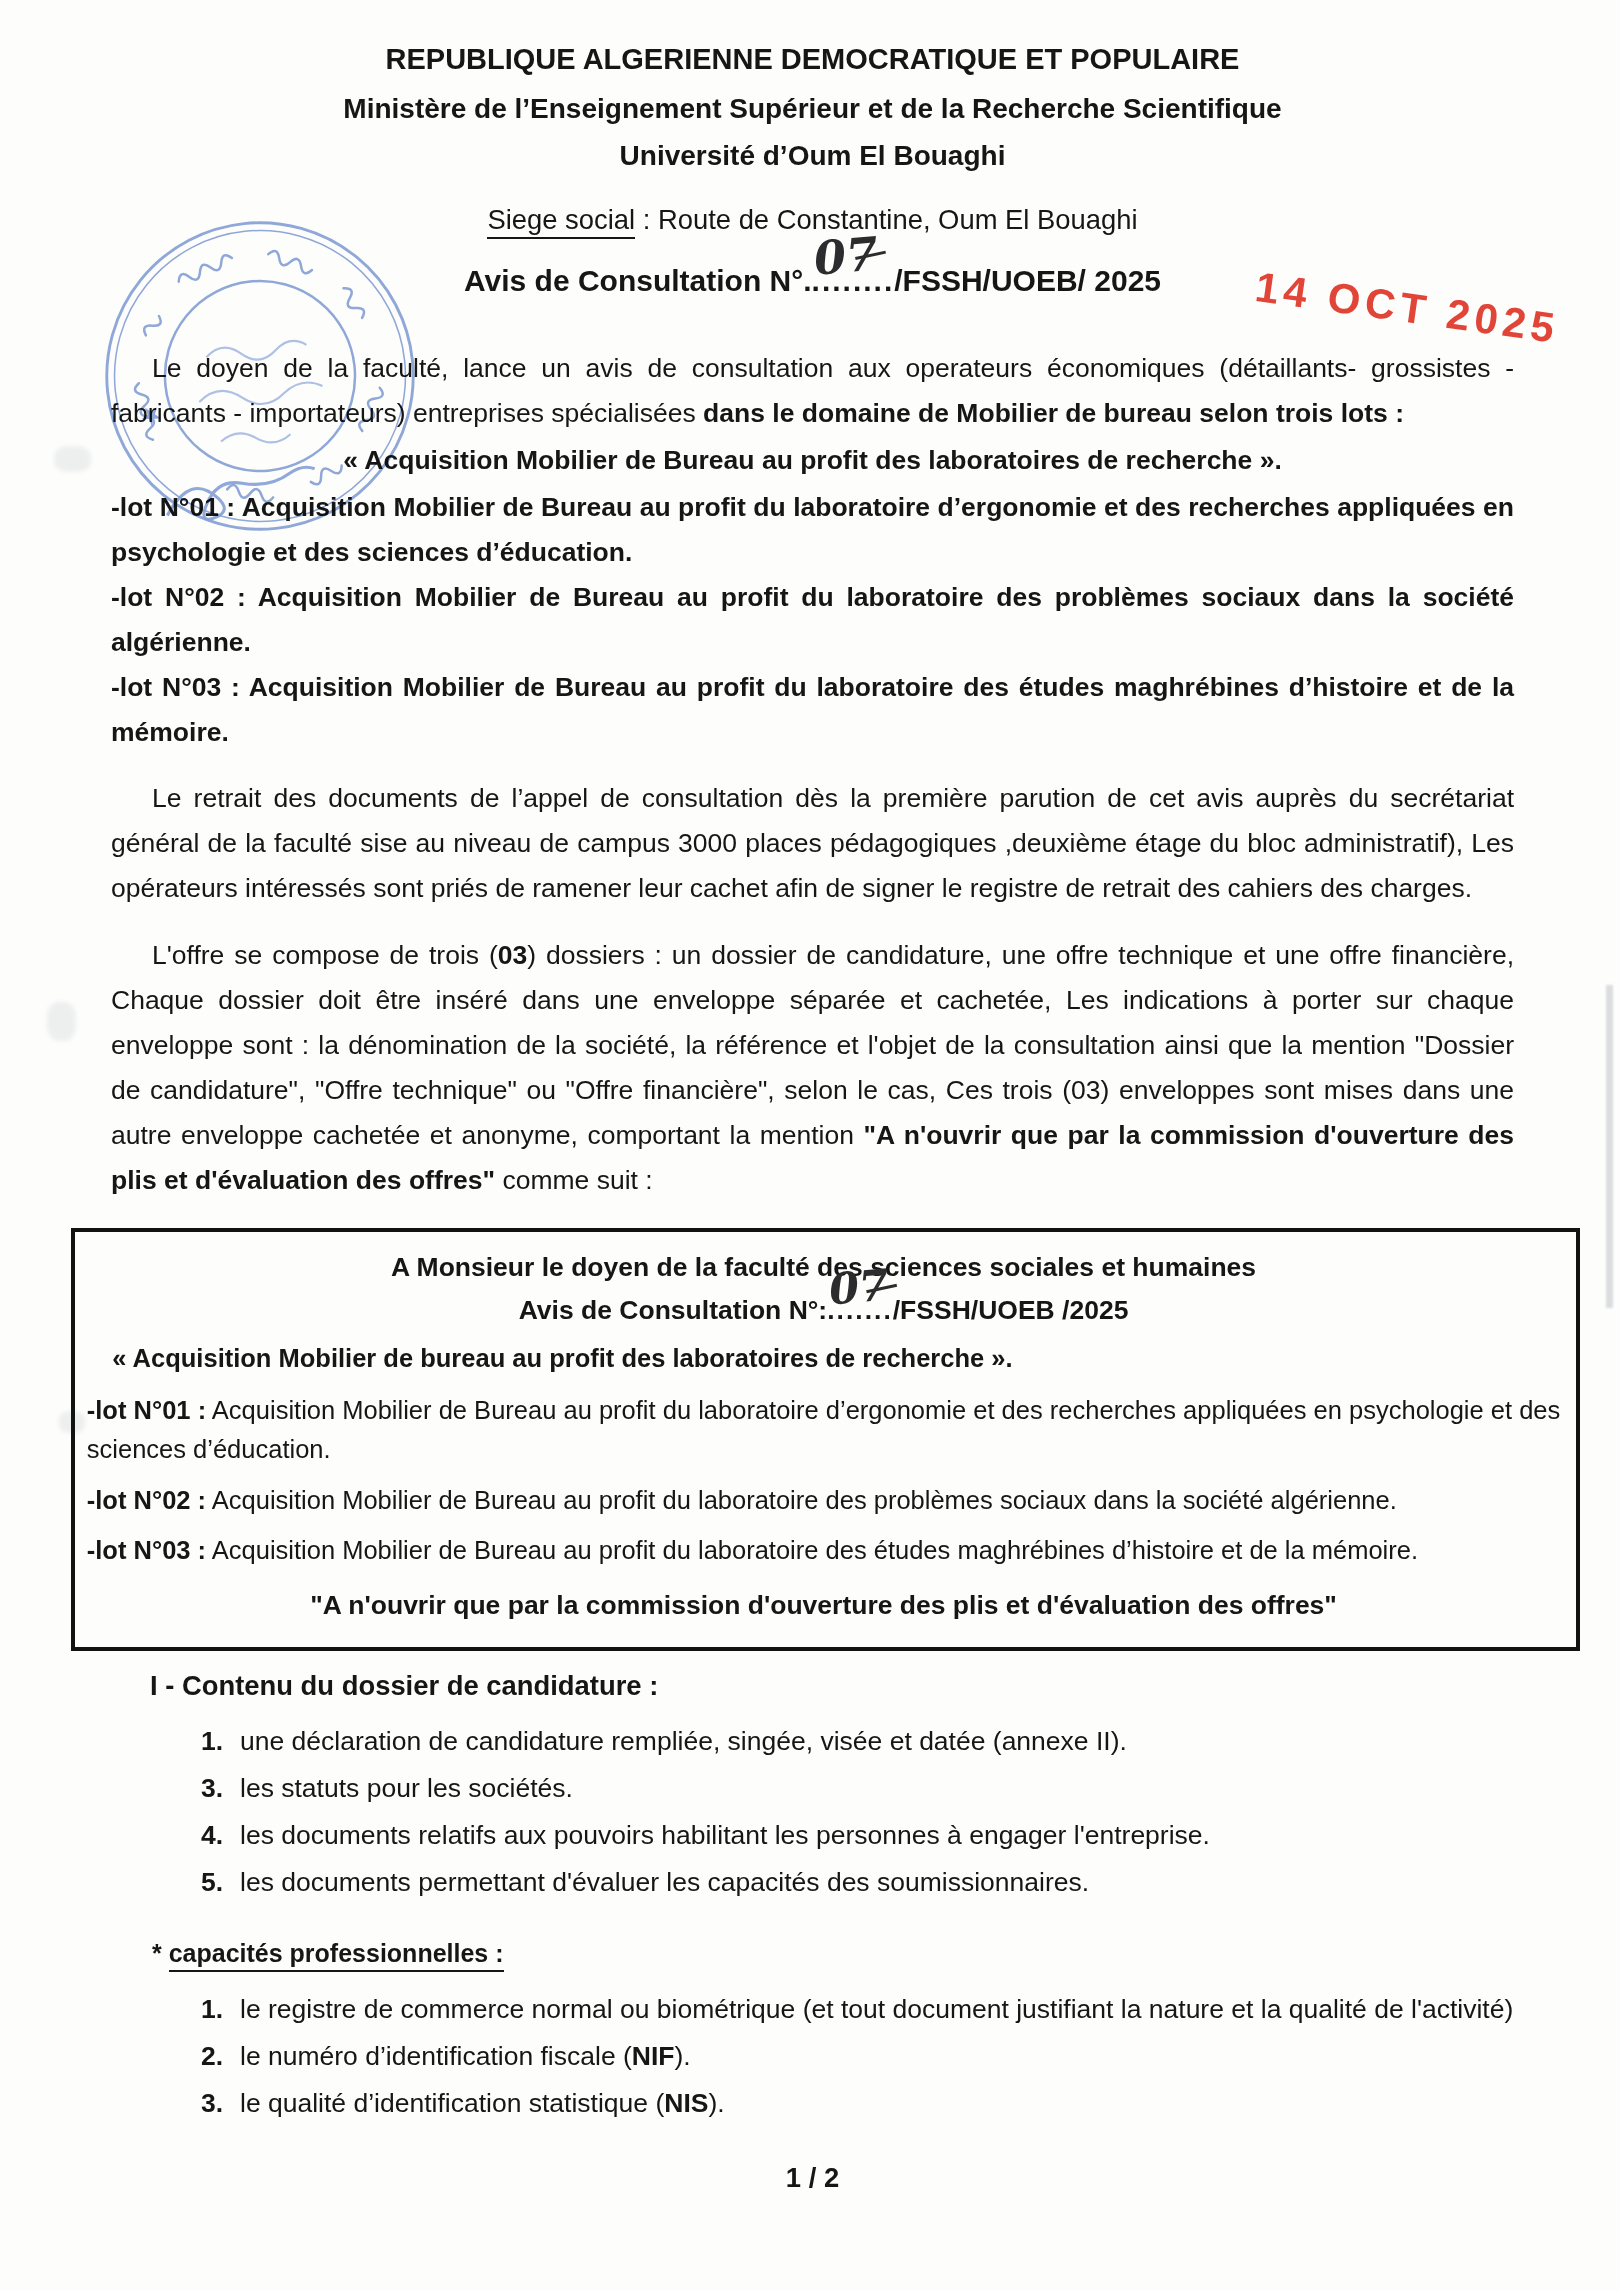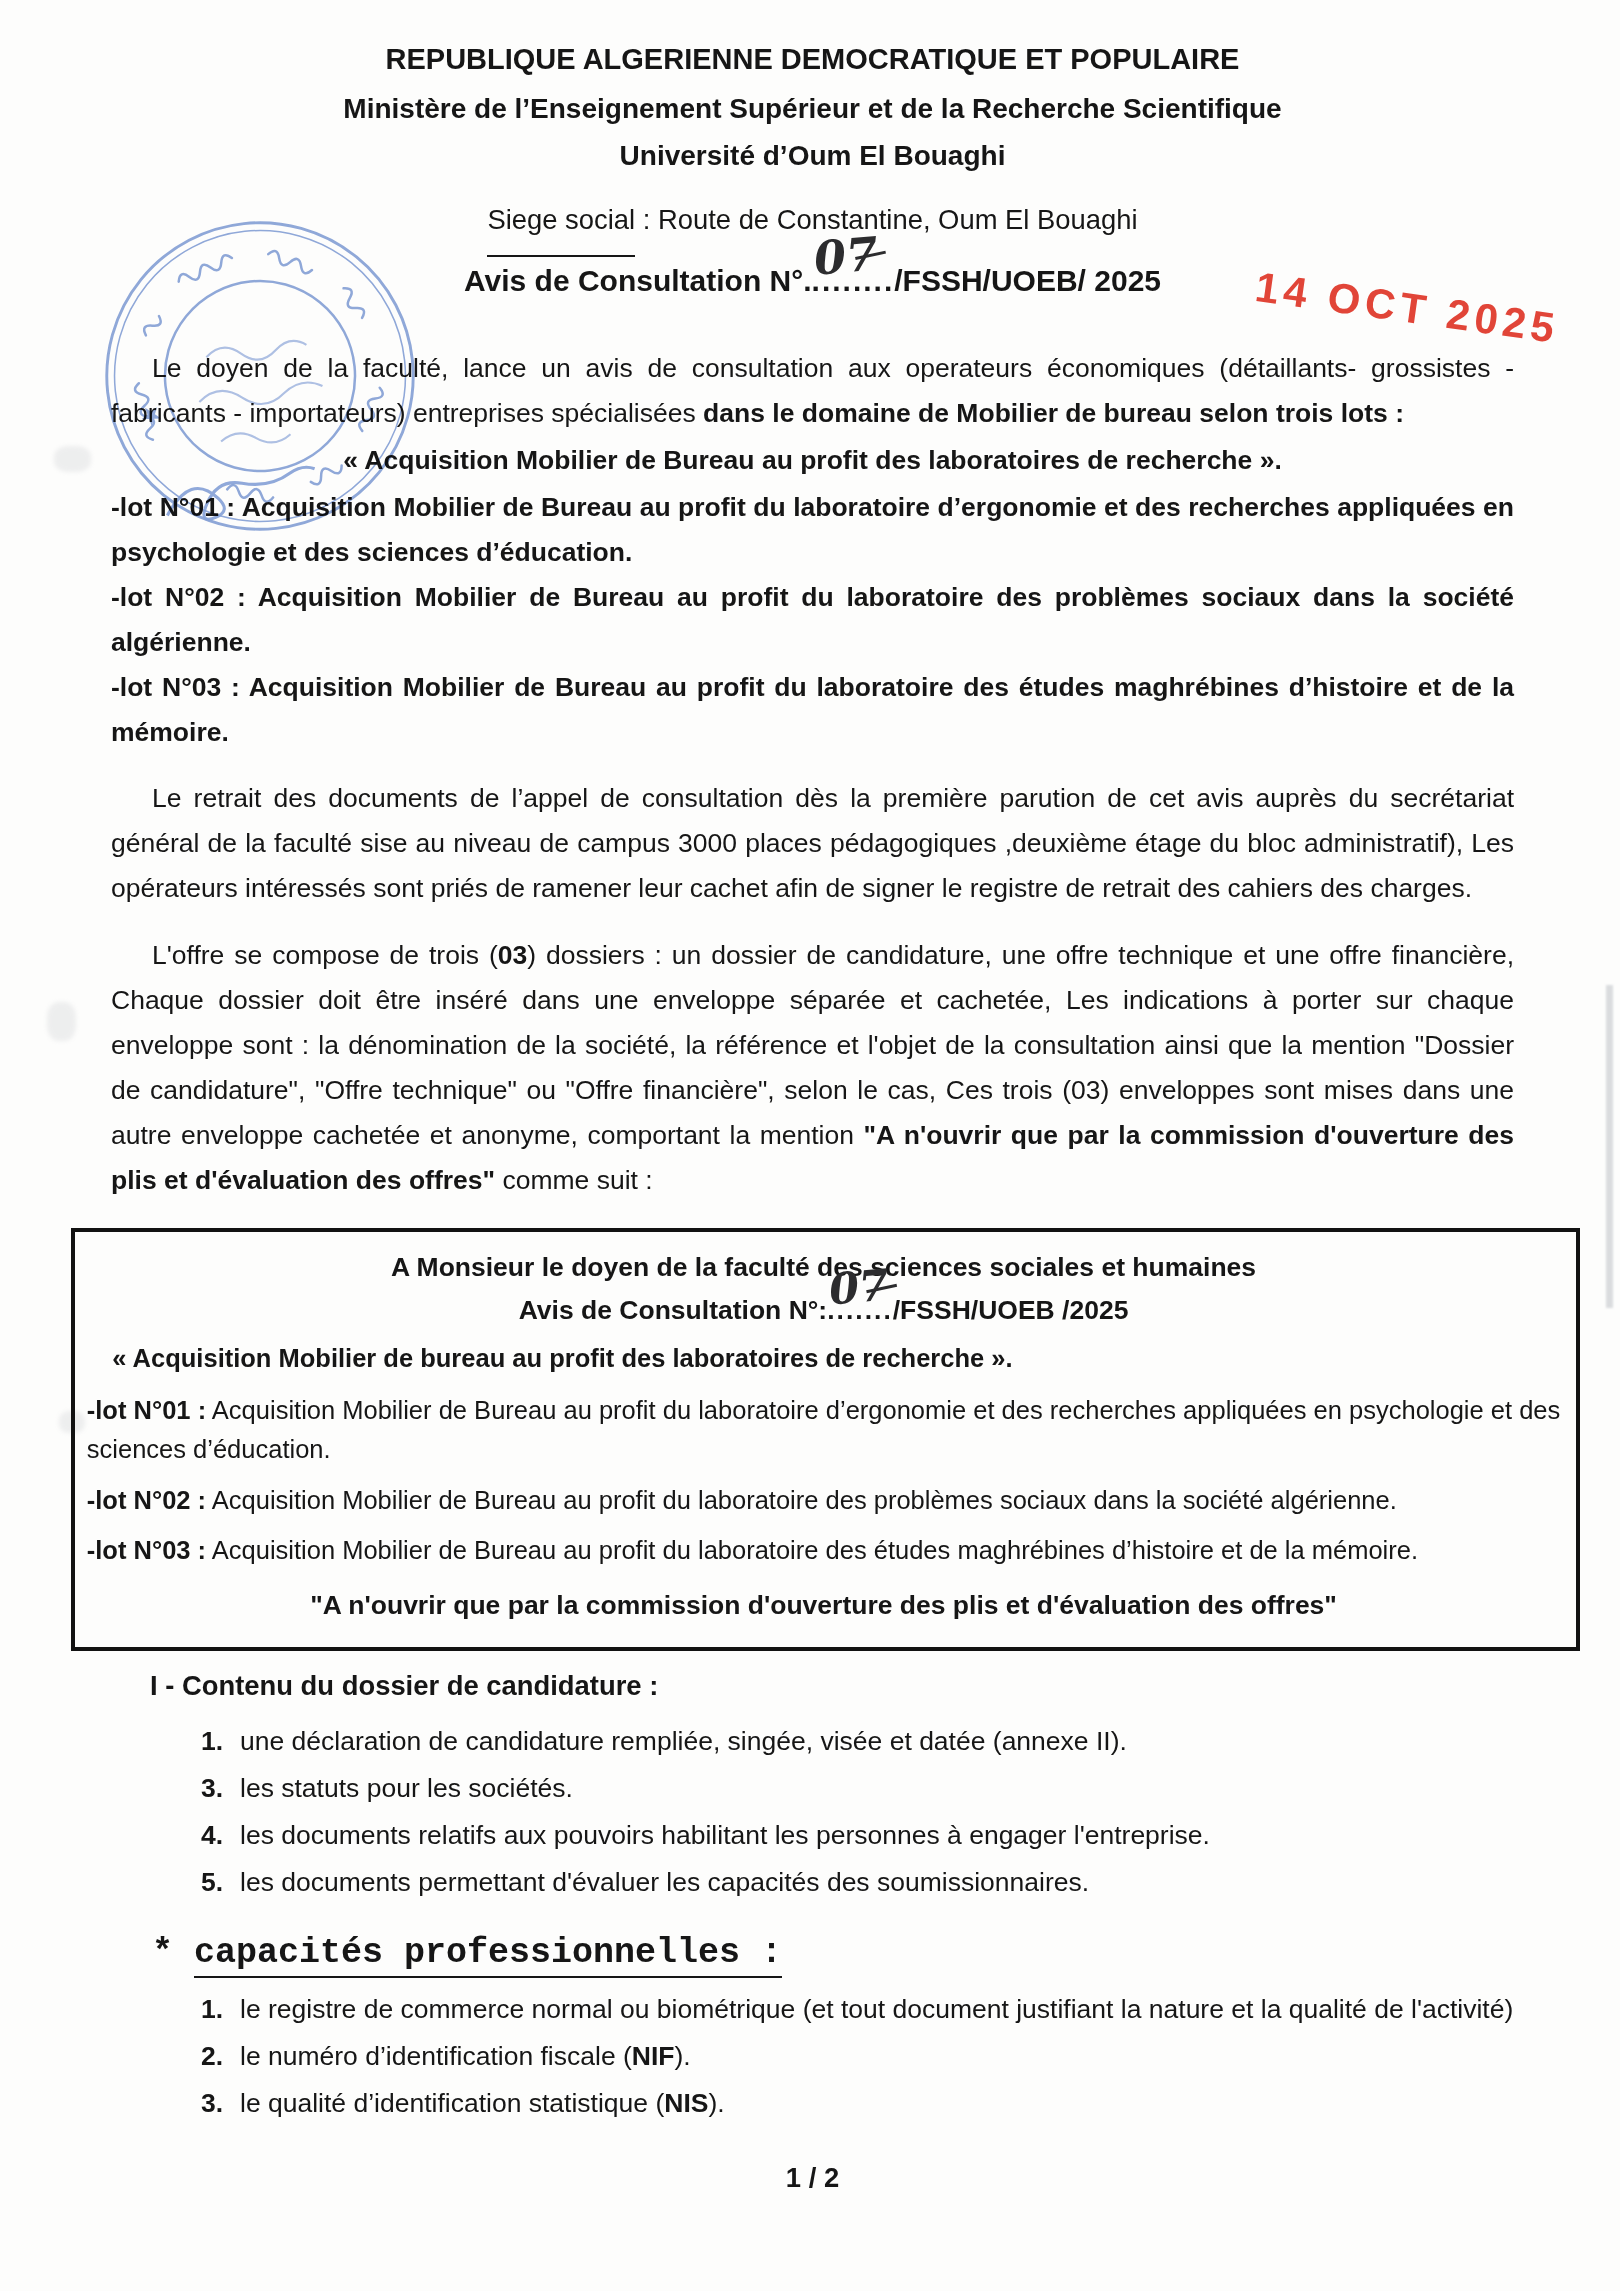--- a/index.html
+++ b/index.html
@@ -6,21 +6,21 @@
   .page{position:relative;width:1620px;height:2292px;background:#fdfdfc;overflow:hidden;
         font-family:"Liberation Sans",sans-serif;color:#161616;}
   .content{position:relative;padding:41px 106px 0 111px;z-index:1;}
 
   
   .hline{margin:0 0 11.8px;text-align:center;font-weight:700;font-size:28px;line-height:36px;}
   .hline.first{font-size:29px;margin-bottom:13.7px;}
   .hline.university{margin-bottom:27.4px;}
   .hline.faculty{margin-bottom:17.6px;}
   .siege{margin:0 0 23.5px;text-align:center;font-weight:400;font-size:27.4px;line-height:35px;}
-  .siege-label{border-bottom:2.5px solid #161616;padding-bottom:20px;}
+  .siege-label{border-bottom:2.5px solid #161616;padding-bottom:2px;}
   .notice-title{margin:0 0 45px;text-align:center;font-weight:700;font-size:30px;line-height:41px;}
 
   
   .dotwrap{position:relative;display:inline-block;}
   .dots{letter-spacing:2px;}
   .hand{position:absolute;left:2px;top:-27.4px;font-family:"DejaVu Serif",serif;font-style:italic;
         font-weight:600;font-size:46px;line-height:1;color:#2c2c2e;transform:rotate(-5deg);}
   .hand::after{content:"";position:absolute;right:-7.8px;top:22.5px;width:31px;height:3.4px;
         background:#2c2c2e;transform:rotate(-7deg);}
 
@@ -40,21 +40,21 @@
   .box-notice .hand{top:-23.5px;font-size:43px;}
   .box-object{margin:5.9px 0 0 25.5px;font-weight:700;font-size:25.5px;line-height:41px;text-align:left;}
   .box-lot{margin-top:11.8px;font-size:25.5px;line-height:39px;text-align:justify;}
   .box-warning{margin-top:13.7px;}
 
   
   .sec-heading{margin:13.7px 0 0 39px;font-size:27.4px;font-weight:700;line-height:43px;}
   .list{margin-top:11px;}
   .li{margin:0 0 0 90px;font-size:26.5px;line-height:47px;white-space:nowrap;}
   .li .num{display:inline-block;min-width:39px;font-weight:700;}
-  .cap-heading{margin:25.5px 0 2px 41px;font-size:35px;font-weight:700;line-height:43px;font-family:Liberation Mono, monospace;}
+  .cap-heading{margin:25.5px 0 2px 41px;font-size:25px;font-weight:700;line-height:43px;}
   .cap-heading .u{border-bottom:2.9px solid #161616;padding-bottom:2.9px;}
   .page-num{margin-top:35px;text-align:center;font-size:27.4px;font-weight:700;}
 
   
   .round-stamp{position:absolute;left:100px;top:216px;width:320px;height:320px;
         transform:rotate(-6deg);opacity:.85;mix-blend-mode:multiply;z-index:2;}
   .date-stamp{position:absolute;left:1259px;top:263px;font-size:42px;font-weight:700;
         letter-spacing:4.9px;transform:rotate(8deg);transform-origin:left top;z-index:2;
         mix-blend-mode:multiply;opacity:.95;white-space:nowrap;}
 

